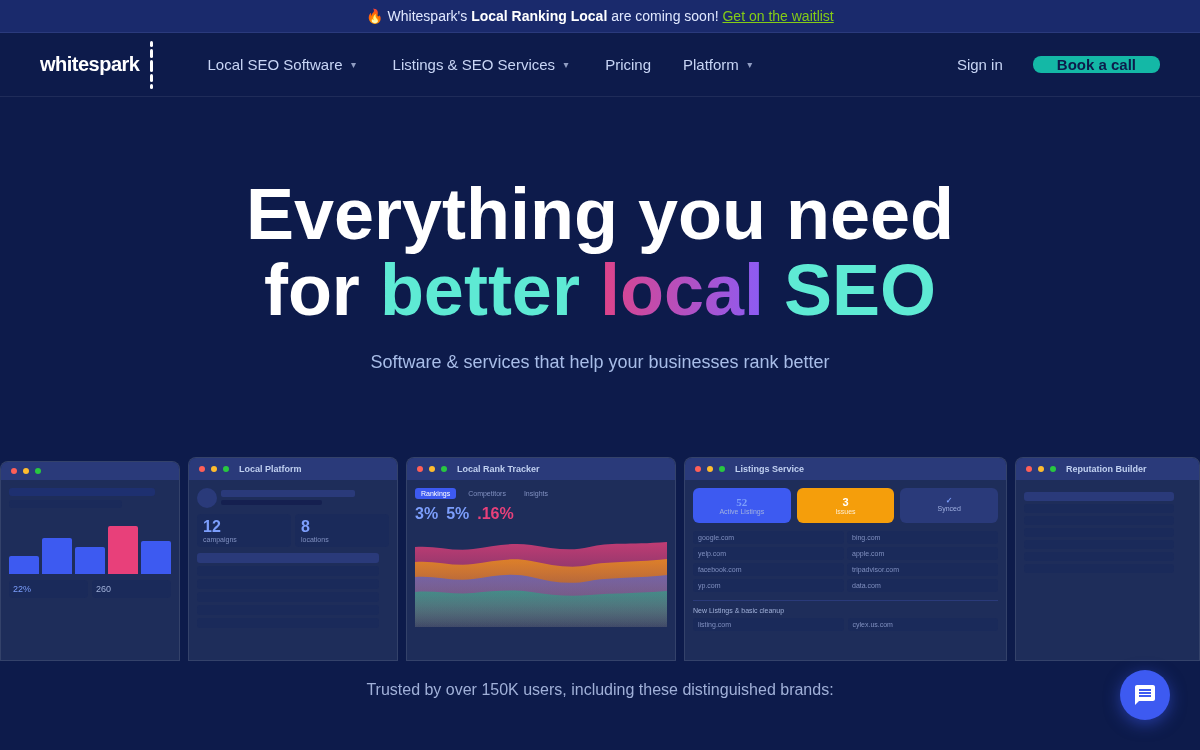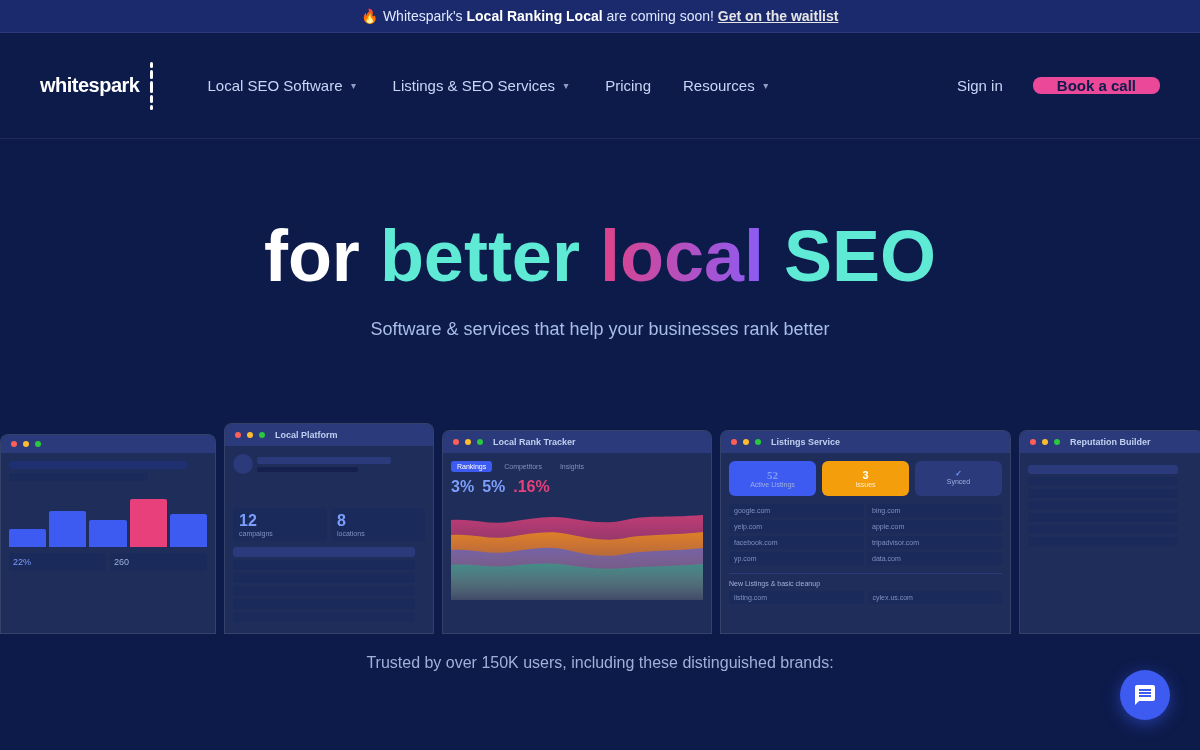--- a/index.html
+++ b/index.html
@@ -8,36 +8,36 @@
     
     .announcement-bar {
       background: #1a2a6c;
       text-align: center;
       padding: 8px 16px;
       font-size: 14px;
       color: #e0e8ff;
       border-bottom: 1px solid #2a3a7c;
     }
     .announcement-bar a {
-      color: #e5e5e5;
-      font-weight: bold;
+      color: #84cc16;
+      font-weight: normal;
       text-decoration: underline;
     }
     .announcement-bar strong {
       color: white;
       font-weight: bold;
     }
 
     
     .header {
       background: #0d1b4b;
       display: flex;
       align-items: center;
       padding: 0 40px;
-      height: 106px;
+      height: 64px;
       border-bottom: 1px solid rgba(255,255,255,0.08);
     }
     .logo {
       display: flex;
       align-items: center;
       gap: 8px;
       margin-right: 40px;
       text-decoration: none;
       color: white;
     }
@@ -98,21 +98,21 @@
       gap: 16px;
       margin-left: auto;
     }
     .sign-in {
       font-size: 15px;
       color: #c8d5f5;
       cursor: pointer;
       padding: 8px 14px;
     }
     .book-call-btn {
-      background: #ec4899;
+      background: #14b8a6;
       color: #0d1b4b;
       border: none;
       border-radius: 8px;
       padding: 0 24px;
       font-size: 15px;
       font-weight: 600;
       cursor: pointer;
       white-space: nowrap;
     }
 
@@ -175,28 +175,28 @@
     .ss-yellow { background: #febc2e; }
     .ss-green { background: #28c840; }
     .ss-title { font-size: 9px; color: #c0d0f0; font-weight: 600; margin-left: 4px; }
 
     .ss-body {
       padding: 8px;
       min-height: 180px;
     }
 
     
-    .card-0 { width: 216px; }
+    .card-0 { width: 180px; }
     .card-1 { width: 210px; }
     .card-2 { width: 270px; }
-    .card-3 { width: 291px; }
+    .card-3 { width: 323px; }
     .card-4 { width: 185px; }
 
     .ss-grid { display: grid; grid-template-columns: 1fr 1fr; gap: 4px; margin-bottom: 6px; }
-    .ss-stat { background: #1a2a5a; border-radius: 4px; padding: 4px 6px; margin-top: 28px; }
+    .ss-stat { background: #1a2a5a; border-radius: 4px; padding: 4px 6px; }
     .ss-stat-num { font-size: 16px; font-weight: 700; color: #7c9efc; }
     .ss-stat-label { font-size: 7px; color: #8090c0; }
 
     .ss-row { height: 14px; background: #1a2a5a; border-radius: 3px; margin-bottom: 3px; }
     .ss-bar-container { display: flex; align-items: flex-end; gap: 3px; height: 60px; margin-top: 6px; }
     .ss-bar { background: #3d5af1; border-radius: 2px 2px 0 0; flex: 1; }
 
     
     .ss-chart {
       width: 100%;
@@ -264,33 +264,34 @@
       <span class="nav-chevron">▾</span>
     </div>
     <div class="nav-item">
       <span>Listings &amp; SEO Services</span>
       <span class="nav-chevron">▾</span>
     </div>
     <div class="nav-item">
       <span>Pricing</span>
     </div>
     <div class="nav-item">
-      <span>Resources</span>
+      <span>Platform</span>
       <span class="nav-chevron">▾</span>
     </div>
   </nav>
 
   <div class="nav-right">
     <span class="sign-in">Sign in</span>
     <button class="book-call-btn">Book a call</button>
   </div>
 </header>
 
 <section class="hero">
   <h1>
+    <span class="line1">Everything you need</span>
     <span class="line2">
       <span>for </span><span class="better">better</span><span class="local"> local</span><span class="seo"> SEO</span>
     </span>
   </h1>
   <p>
     <span>Software &amp; services that help your businesses rank better</span><br>
   </p>
 </section>
 
 <div class="screenshots">

